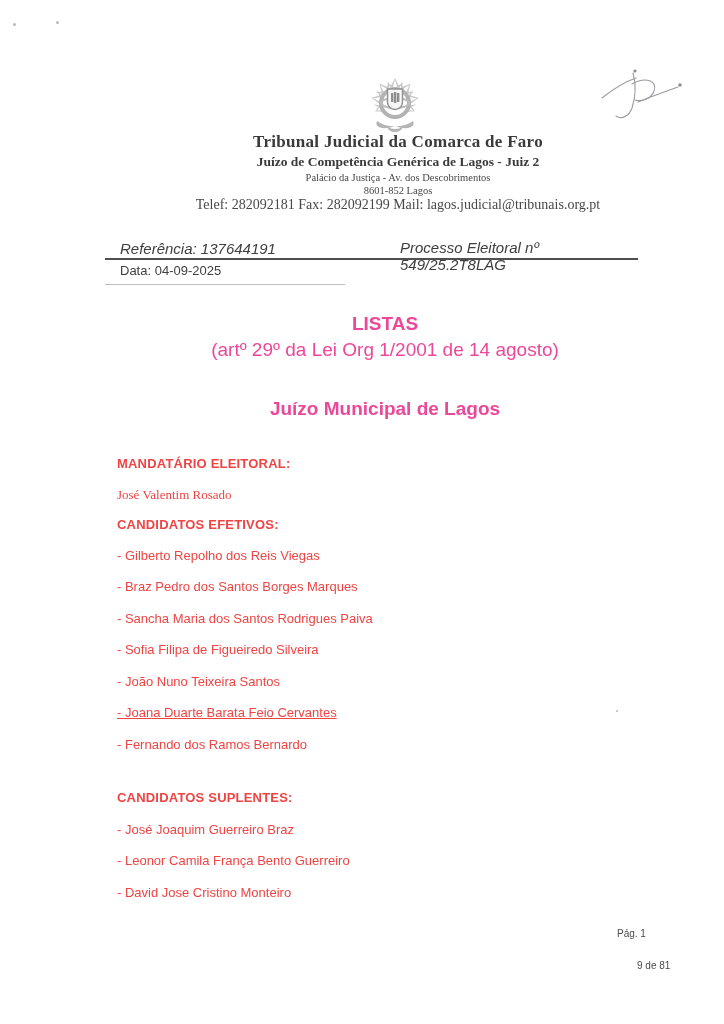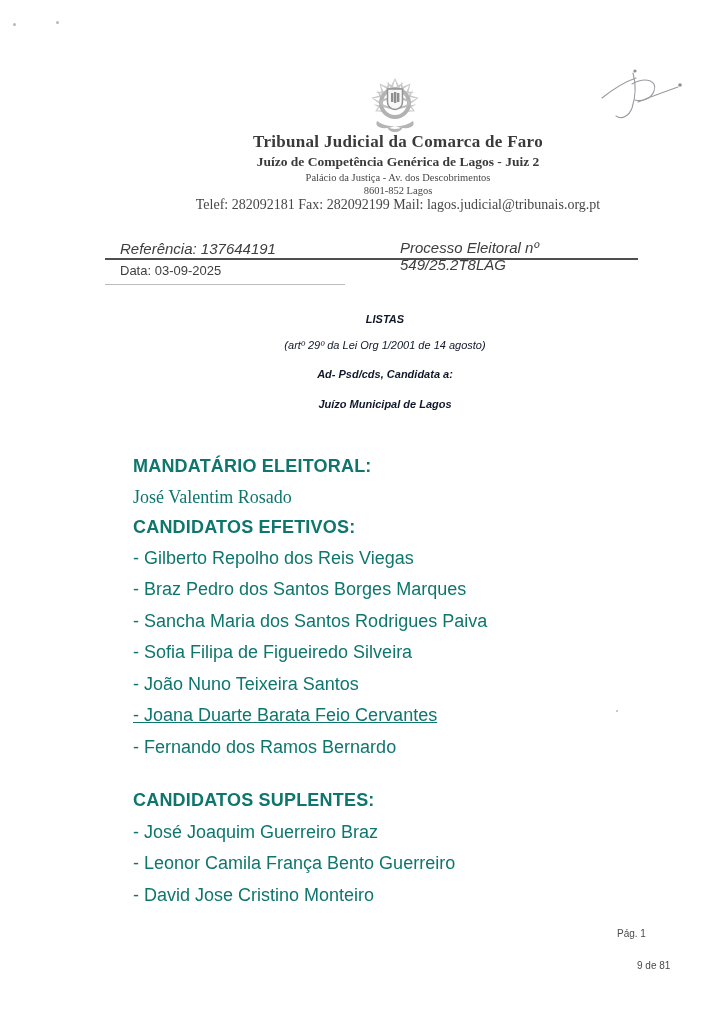--- a/index.html
+++ b/index.html
@@ -32,32 +32,31 @@
   .ref-text   { font-size: 15px; font-style: italic; color: #3e3e3e; }
   .date-text  { font-size: 13px; color: #3e3e3e; }
   .rule-main  { position:absolute; left:105px; top:258px; width:533px; height:2px; background:#4f4f4f; }
   .rule-sub   { position:absolute; left:105px; top:284px; width:240px; height:1px; background:#bcbcbc; }
 
   
   .center-line {
     position: absolute;
     left: 110px; width: 550px;
     text-align: center;
-    font-size: 11px;
-    color: #0f172a;
-    font-style: italic;
+    font-size: 19px;
+    color: #ec4899;
   }
   .bold { font-weight: bold; }
 
   
   .left-line {
     position: absolute;
-    left: 133px;
-    font-size: 18px;
-    color: #0f766e;
+    left: 117px;
+    font-size: 13px;
+    color: #ef4444;
     white-space: nowrap;
   }
   .heading { font-weight: bold; letter-spacing: .2px; }
 
   .footer-text { font-size: 10px; color: #4a4a4a; }
 
   .speck { position: absolute; width: 3px; height: 3px; border-radius: 50%; background: #b9b9b9; }
 </style>
 </head>
 <body>
@@ -128,26 +127,25 @@
     <div class="court-name">Tribunal Judicial da Comarca de Faro</div>
     <div class="court-div">Juízo de Competência Genérica de Lagos - Juiz 2</div>
     <div class="addr">Palácio da Justiça - Av. dos Descobrimentos</div>
     <div class="addr">8601-852 Lagos</div>
     <div class="contact">Telef: 282092181   Fax: 282092199 Mail: lagos.judicial@tribunais.org.pt</div>
   </div>
 
   <div class="abs ref-text" style="left:120px; top:240px;">Referência: 137644191</div>
   <div class="abs ref-text" style="left:400px; top:239px; width:238px; text-align:left;">Processo Eleitoral nº 549/25.2T8LAG</div>
   <div class="rule-main"></div>
-  <div class="abs date-text" style="left:120px; top:263px;">Data: 03-09-2025</div>
+  <div class="abs date-text" style="left:120px; top:263px;">Data: 04-09-2025</div>
   <div class="rule-sub"></div>
 
   <div class="center-line bold" style="top:313px;">LISTAS</div>
   <div class="center-line" style="top:339px;">(artº 29º da Lei Org 1/2001 de 14 agosto)</div>
-  <div class="center-line bold" style="top:368px;">Ad- Psd/cds, Candidata a:</div>
   <div class="center-line bold" style="top:398px;">Juízo Municipal de Lagos</div>
 
   <div class="left-line heading" style="top:456px;">MANDATÁRIO ELEITORAL:</div>
   <div class="left-line" style="top:487px;font-family:Liberation Serif, serif;">José Valentim Rosado</div>
 
   <div class="left-line heading" style="top:517px;">CANDIDATOS EFETIVOS:</div>
   <div class="left-line" style="top:548px;">- Gilberto Repolho dos Reis Viegas</div>
   <div class="left-line" style="top:579px;">- Braz Pedro dos Santos Borges Marques</div>
   <div class="left-line" style="top:611px;">- Sancha Maria dos Santos Rodrigues Paiva</div>
   <div class="left-line" style="top:642px;">- Sofia Filipa de Figueiredo Silveira</div>

